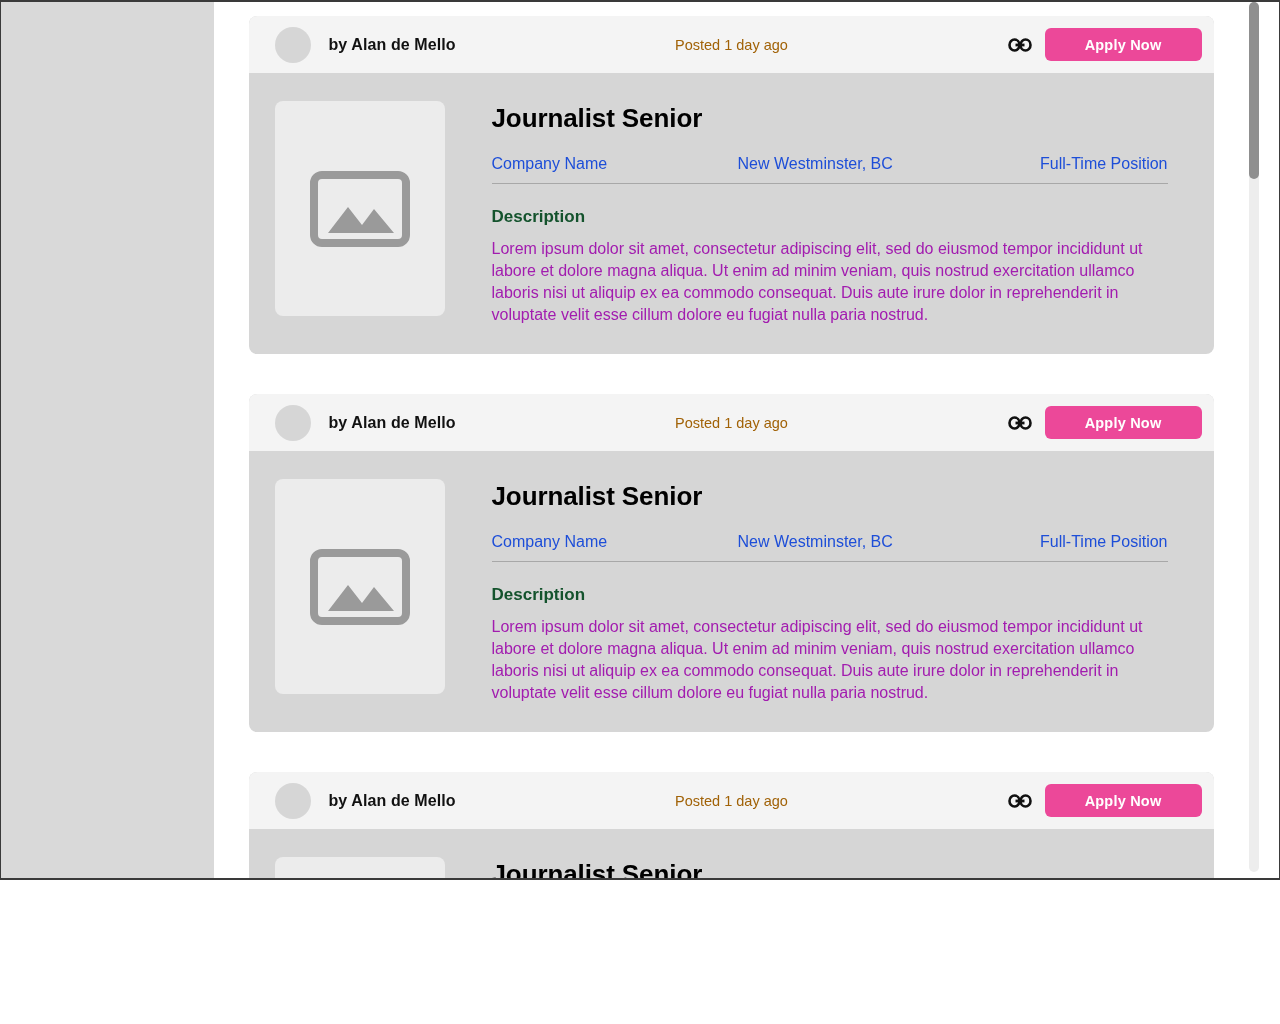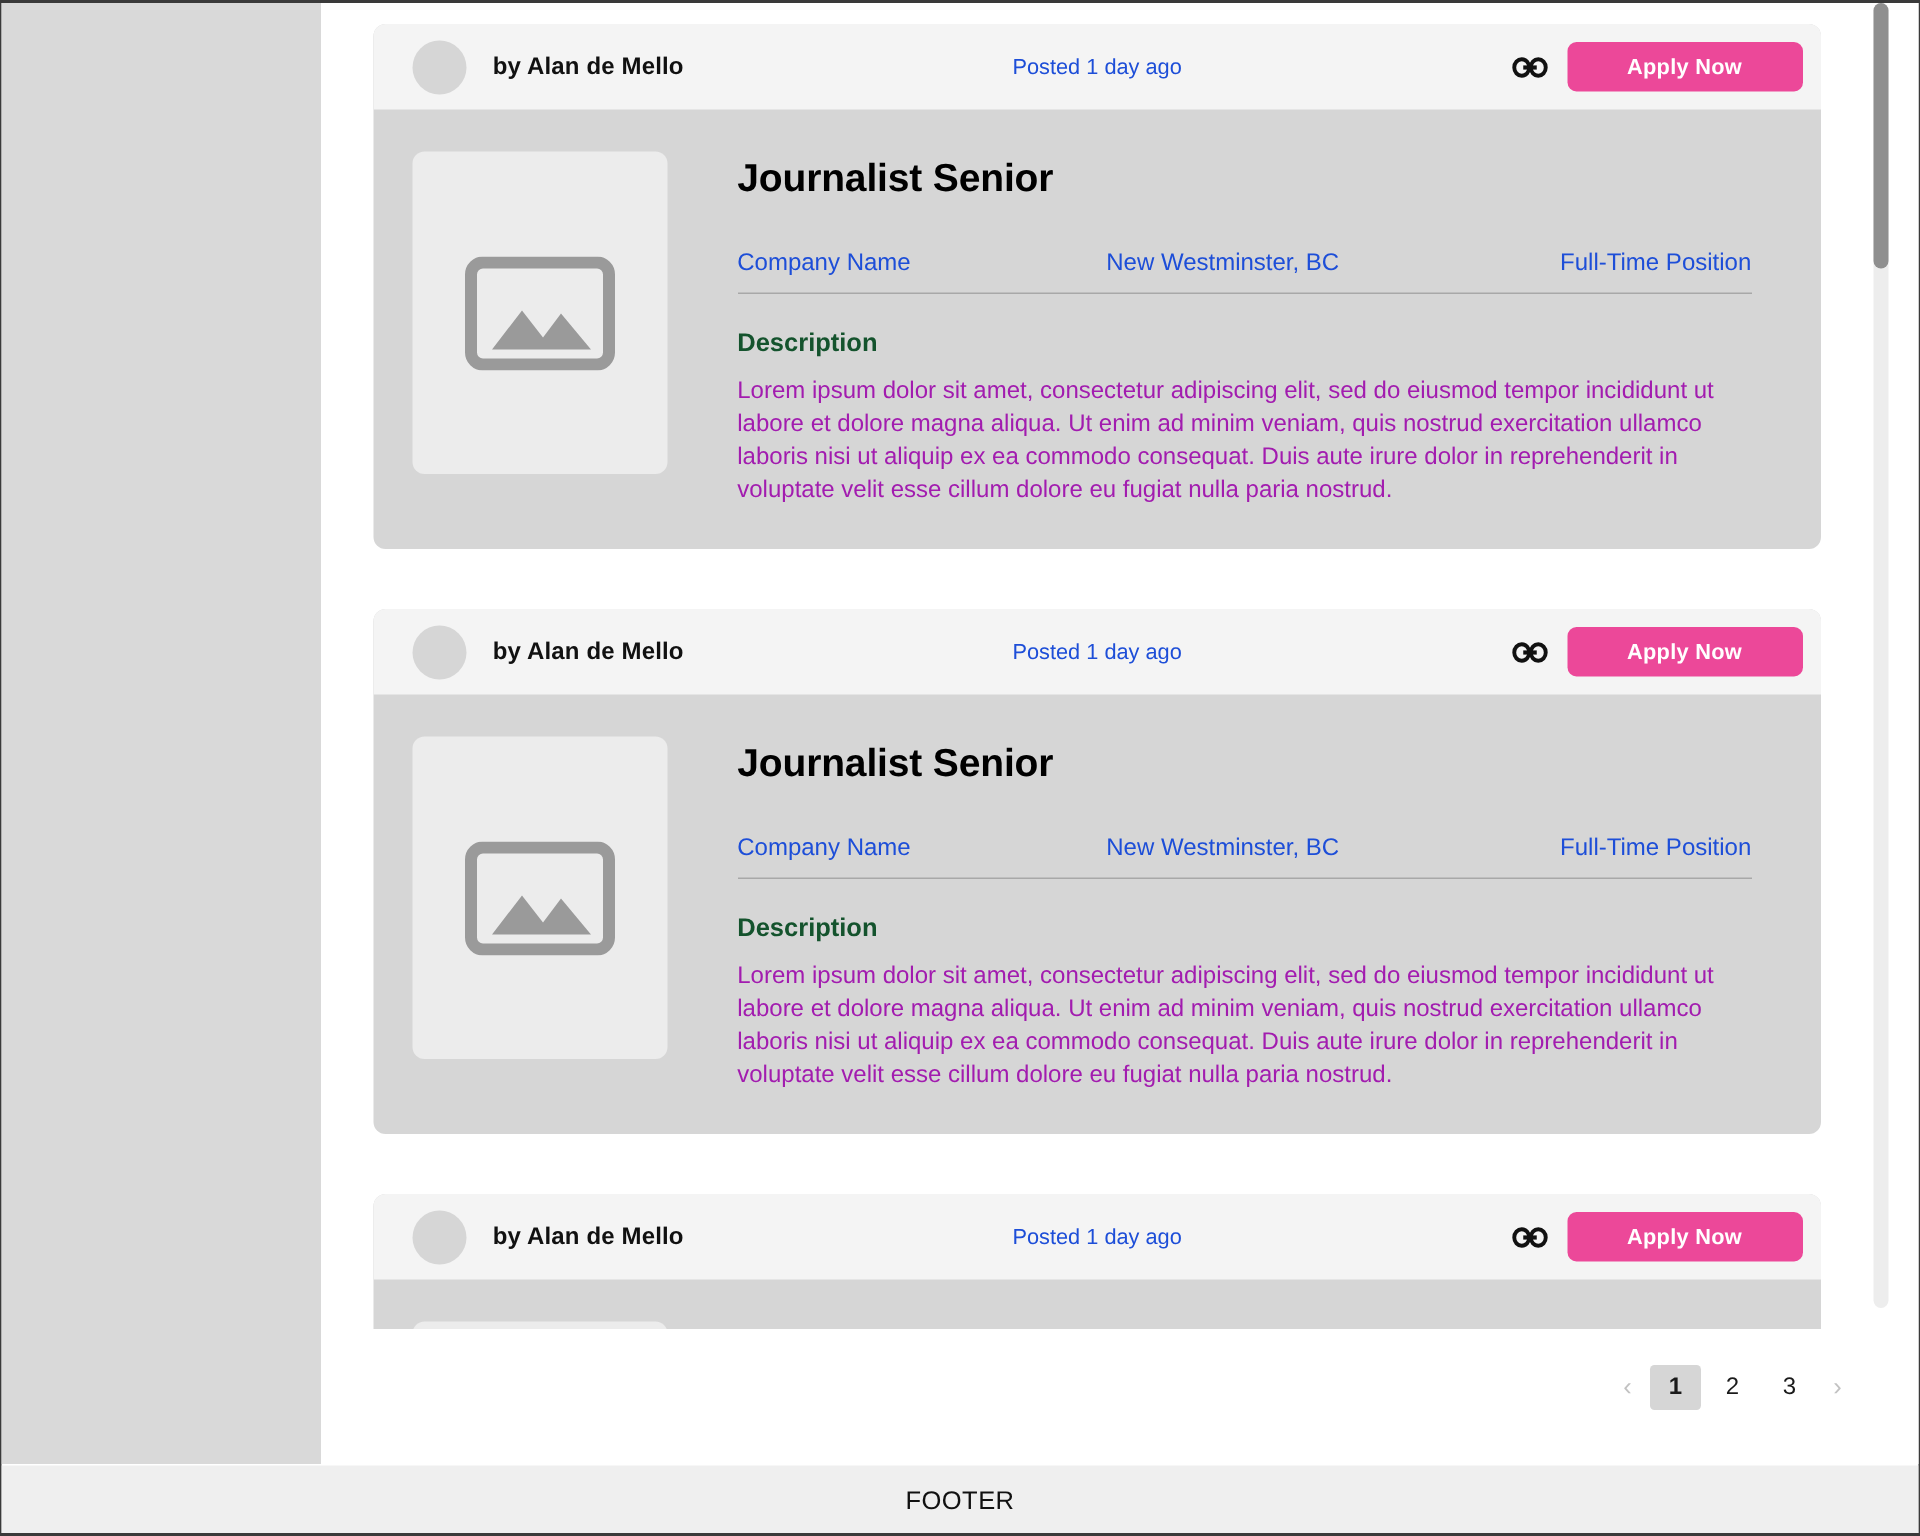--- a/index.html
+++ b/index.html
@@ -11,21 +11,21 @@
     height: 1024px;
     overflow: hidden;
     background: #ffffff;
     font-family: "Liberation Sans", sans-serif;
     -webkit-font-smoothing: antialiased;
   }
 
   #app {
     position: relative;
     width: 1280px;
-    height: 1024px;
+    height: 880px;
     box-sizing: border-box;
     border-top: 2px solid #3a3a3a;
     border-left: 1px solid #3a3a3a;
     border-right: 1px solid #3a3a3a;
     border-bottom: 2px solid #3a3a3a;
     background: #ffffff;
     overflow: hidden;
   }
 
   
@@ -96,21 +96,21 @@
     font-weight: 700;
     color: #111111;
     letter-spacing: 0.1px;
     white-space: nowrap;
   }
 
   .posted {
     position: absolute;
     left: 460px;
     font-size: 14.5px;
-    color: #1d4ed8;
+    color: #a16207;
     white-space: nowrap;
   }
 
   .header-spacer { flex: 1 1 auto; }
 
   .link-icon {
     width: 34px;
     height: 34px;
     display: flex;
     align-items: center;
@@ -172,21 +172,21 @@
     display: flex;
     align-items: baseline;
     margin-top: 21px;
     padding-bottom: 10px;
     border-bottom: 1px solid #a8a8a8;
     font-size: 16px;
     color: #1d4ed8;
   }
   .meta-company { width: 246px; flex: 0 0 auto; }
   .meta-location { flex: 1 1 auto; }
-  .meta-type { flex: 0 0 auto; white-space: nowrap; margin-top: 12px; }
+  .meta-type { flex: 0 0 auto; white-space: nowrap; }
 
   .desc-title {
     font-size: 17px;
     font-weight: 700;
     color: #14532d;
     margin: 23px 0 0 0;
   }
 
   .desc-text {
     font-size: 16px;

